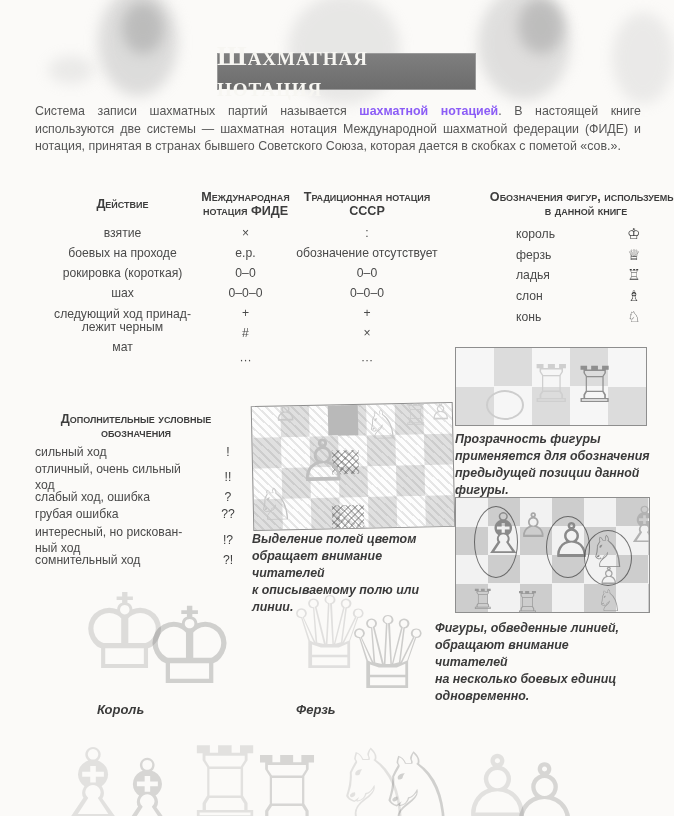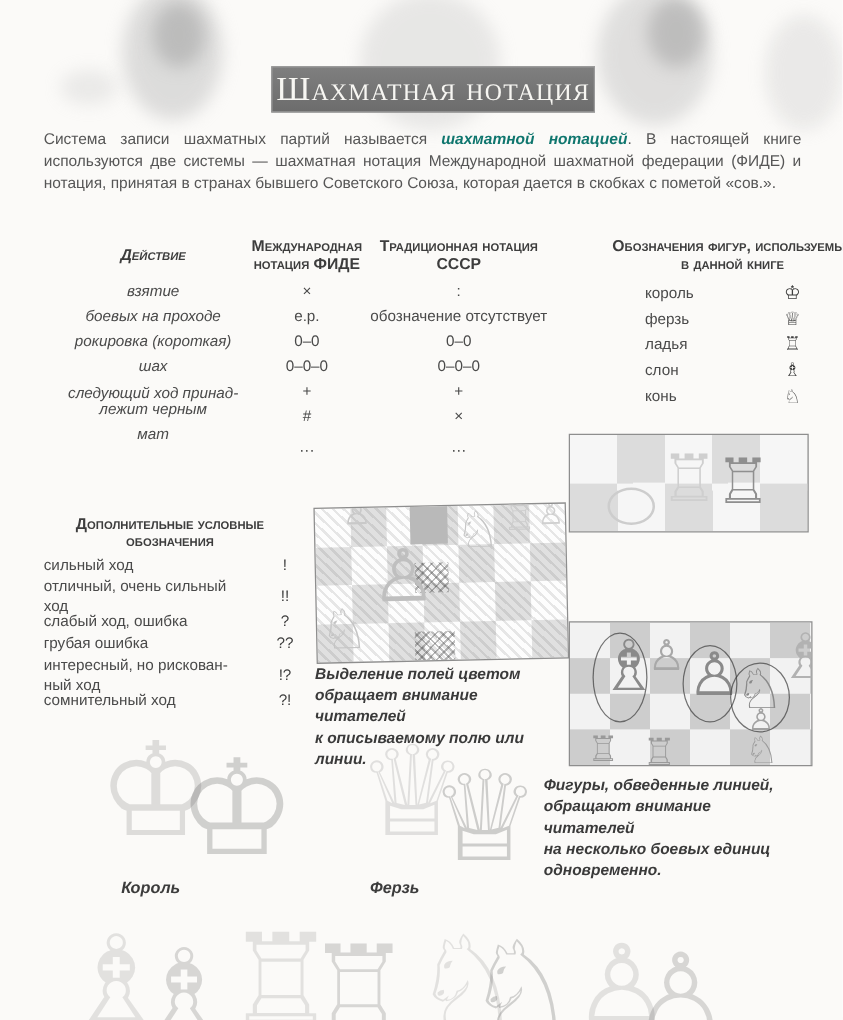--- a/index.html
+++ b/index.html
@@ -7,31 +7,31 @@
         font-family:"Liberation Sans",sans-serif;color:#4a4a4a;}
   .pre{white-space:pre-line;}
 
   
   .blob{position:absolute;border-radius:50%;filter:blur(7px);background:#c4c4c4;}
 
   
   .banner{position:absolute;left:217px;top:53px;width:259px;height:37px;
           background:linear-gradient(180deg,#7f7f7f,#6c6c6c);
           display:flex;align-items:center;justify-content:center;box-shadow:0 0 0 1px #9a9a9a inset;}
-  .banner span{font-family:"Liberation Serif",serif;font-variant:small-caps;font-weight:400;
+  .banner span{font-family:"Liberation Serif",serif;font-variant:small-caps;font-weight:700;
           font-size:27px;letter-spacing:1px;color:#f7f6f2;}
 
   
   .intro{position:absolute;left:35px;top:103px;width:606px;font-size:12.4px;line-height:17.6px;
          text-align:justify;color:#565656;margin:0;}
-  .term{font-weight:bold;font-style:italic;color:#0f766e;}
+  .term{font-weight:bold;color:#8b5cf6;}
 
   
   .col{position:absolute;top:184px;}
-  .col-action{left:30px;width:185px;font-style:italic;}
+  .col-action{left:30px;width:185px;}
   .col-fide{left:193px;width:105px;}
   .col-ussr{left:283px;width:168px;}
   .col-legend{left:480px;width:212px;}
   .head{height:40px;display:flex;align-items:center;justify-content:center;text-align:center;
         font-weight:bold;font-variant:small-caps;color:#3d3d3d;font-size:12.6px;line-height:14px;}
   .cell{height:20px;display:flex;align-items:center;justify-content:center;text-align:center;
         font-size:12.2px;line-height:13.5px;}
   .cell.tall{height:34px;}
   .legend-item{height:20.6px;display:flex;align-items:center;position:relative;
         padding-left:36px;font-size:12.2px;}
@@ -200,20 +200,24 @@
   </div>
   <p class="caption" id="cap-mid">Выделение полей цветом
 обращает внимание читателей
 к описываемому полю или линии.</p>
 
   <div class="fig" id="fig-r1">
     <div class="circle" style="left:30px;top:42px;width:34px;height:26px"></div>
     <span class="pc" style="left:72px;top:10px;font-size:52px;color:#cfcfcf">♖</span>
     <span class="pc" style="left:116px;top:12px;font-size:50px;color:#8f8f8f">♖</span>
   </div>
+  <p class="caption" id="cap-r1">Прозрачность фигуры
+применяется для обозначения
+предыдущей позиции данной
+фигуры.</p>
 
   <div class="fig" id="fig-r2">
     <span class="pc" style="left:22px;top:8px;font-size:56px;color:#8a8a8a">♗</span>
     <span class="pc" style="left:62px;top:10px;font-size:34px;color:#a8a8a8">♙</span>
     <span class="pc" style="left:94px;top:18px;font-size:48px;color:#8a8a8a">♙</span>
     <span class="pc" style="left:132px;top:32px;font-size:44px;color:#8a8a8a">♘</span>
     <span class="pc" style="left:166px;top:2px;font-size:50px;color:#b2b2b2">♗</span>
     <span class="pc" style="left:14px;top:88px;font-size:28px;color:#9a9a9a">♖</span>
     <span class="pc" style="left:58px;top:90px;font-size:30px;color:#9a9a9a">♖</span>
     <span class="pc" style="left:142px;top:66px;font-size:24px;color:#a2a2a2">♙</span>

